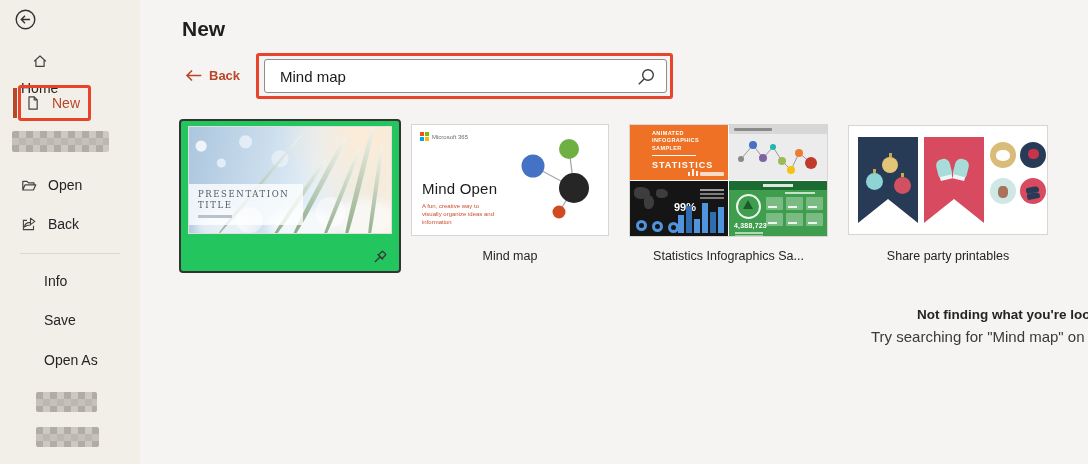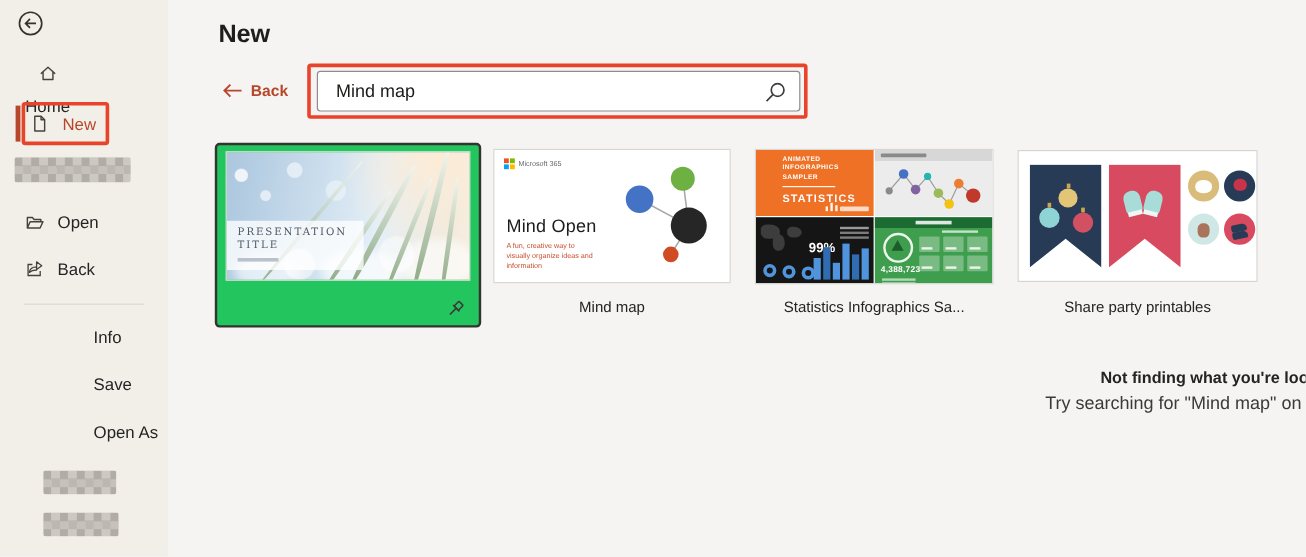--- a/index.html
+++ b/index.html
@@ -17,21 +17,21 @@
     position:absolute; left:15px; top:9px; width:21px; height:21px;
     border-radius:50%; cursor:pointer; color:#35332f; background:transparent;
   }
   .nav-item {
     position:absolute; left:21px; height:24px; display:flex; align-items:center; gap:11px;
     font-size:14px; color:#242424; cursor:pointer; white-space:nowrap;
   }
   .nav-item .nicon { width:16px; height:16px; display:block; color:#45423d; flex:0 0 16px; }
   .nav-item.sel { color:#b7472a; }
   .sel-bar { position:absolute; left:13px; top:88px; width:3.5px; height:30px; background:#b7472a; }
-  .nav-text { position:absolute; left:44px; height:22px; display:flex; align-items:center; font-size:14px; color:#242424; cursor:pointer;margin-left:34px; }
+  .nav-text { position:absolute; left:44px; height:22px; display:flex; align-items:center; font-size:14px; color:#242424; cursor:pointer; }
   .divider { position:absolute; left:20px; top:253px; width:100px; height:1px; background:#dcd8d0; }
   .redacted {
     position:absolute; border-radius:2px;
     background:conic-gradient(#ccc9c3 25%, #bcb8b1 0 50%, #c6c2bb 0 75%, #b1ada6 0) 0 0 / 14px 14px;
   }
 
   
   .annot { position:absolute; border:3px solid #e8432b; border-radius:3px; pointer-events:none; z-index:50; }
 
   

